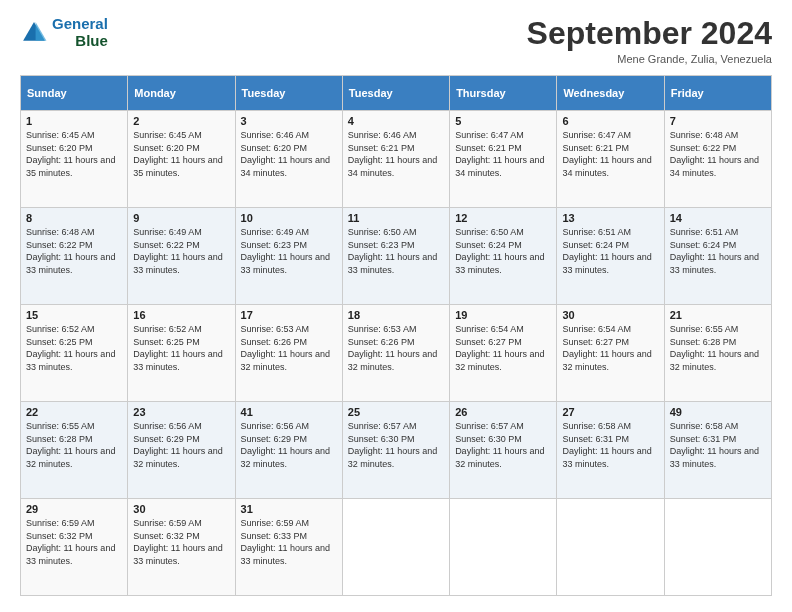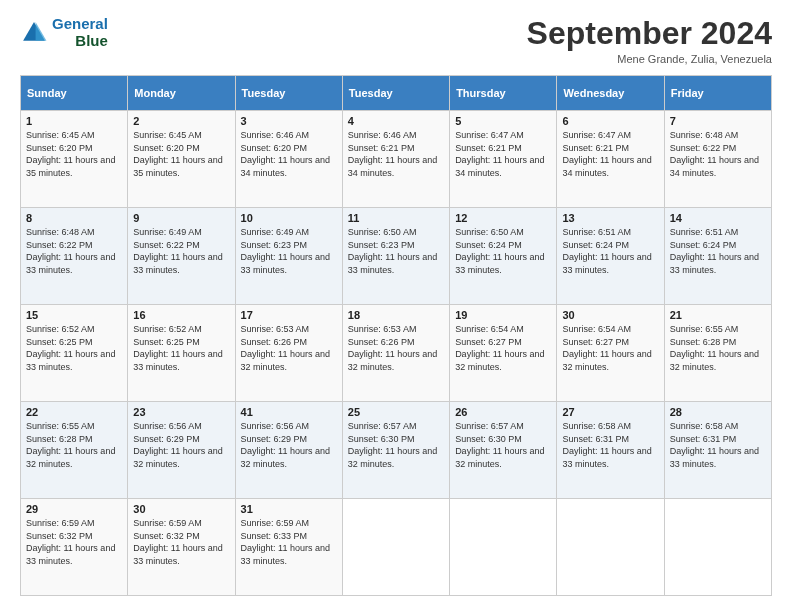--- a/index.html
+++ b/index.html
@@ -353,21 +353,21 @@
       </td>
           <td>
         <span class="day-num">27</span>
         <div class="day-info">
           <span>Sunrise: 6:58 AM</span><br>
           <span>Sunset: 6:31 PM</span><br>
           <span>Daylight: 11 hours and 33 minutes.</span>
         </div>
       </td>
           <td>
-        <span class="day-num">28</span>
+        <span class="day-num">49</span>
         <div class="day-info">
           <span>Sunrise: 6:58 AM</span><br>
           <span>Sunset: 6:31 PM</span><br>
           <span>Daylight: 11 hours and 33 minutes.</span>
         </div>
       </td>
         </tr>
         <tr>
           <td>
         <span class="day-num">29</span>

